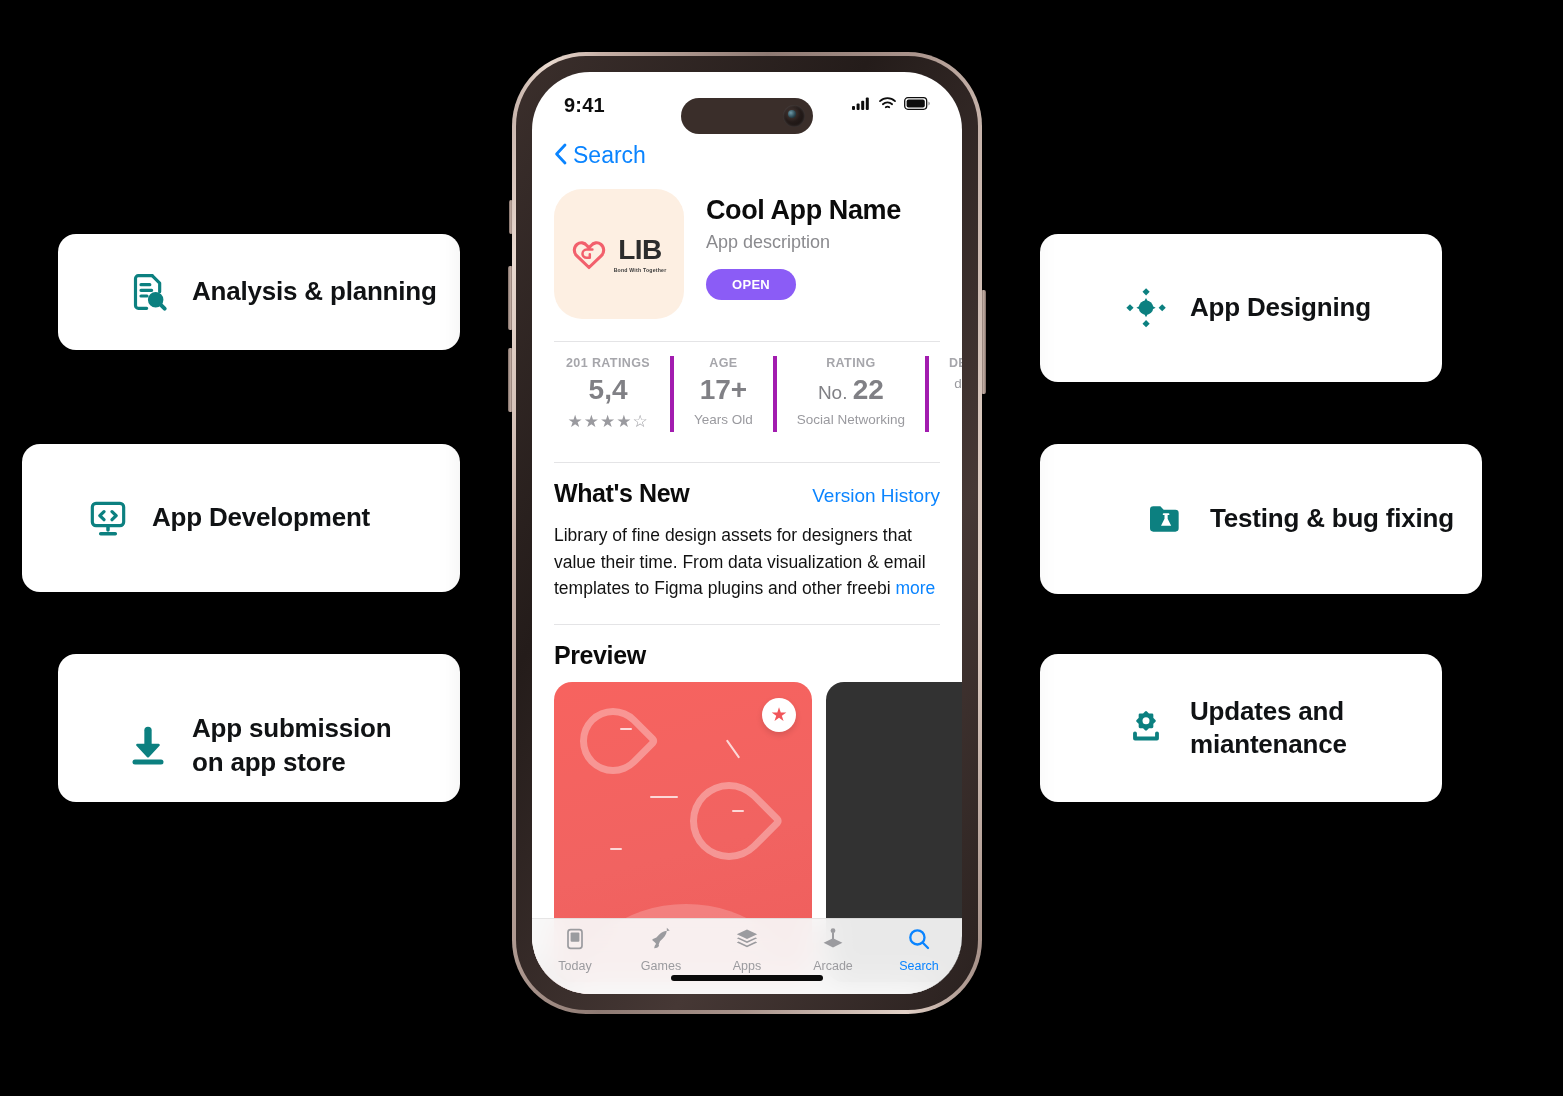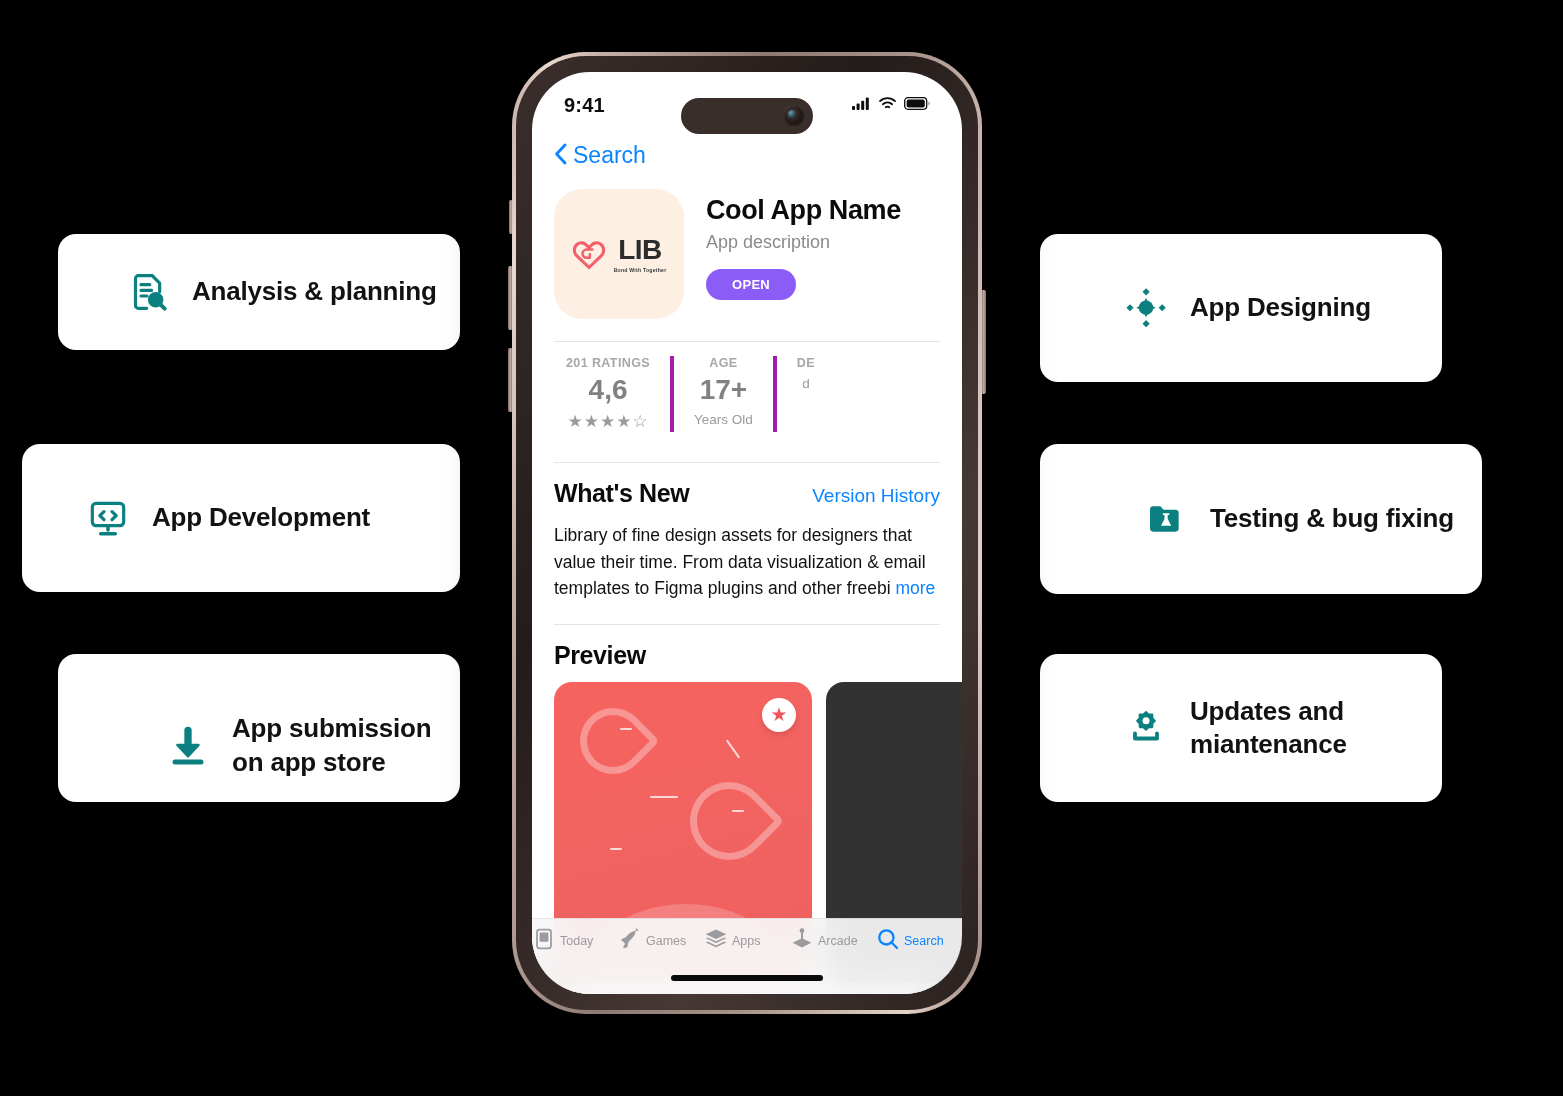--- a/index.html
+++ b/index.html
@@ -59,21 +59,21 @@
   #card-submission { left: 58px;  top: 654px; width: 402px; height: 148px; }
   
   #card-design     { left: 1040px; top: 234px; width: 402px; height: 148px; }
   #card-testing    { left: 1040px; top: 444px; width: 442px; height: 150px; }
   #card-updates    { left: 1040px; top: 654px; width: 402px; height: 148px; }
 
   #card-dev   .card-inner { padding-left: 64px; }
   #card-testing .card-inner { padding-left: 104px; }
   #card-design  .card-inner { padding-left: 84px; }
   #card-updates .card-inner { padding-left: 84px; }
-  #card-submission .card-inner { padding-left: 108px; margin-top: 35px; }
+  #card-submission .card-inner { padding-left: 68px; margin-top: 35px; }
 
   
   .phone-wrap {
     position: absolute;
     left: 512px;
     top: 52px;
     width: 470px;
     height: 962px;
   }
   .phone-shadow {
@@ -393,21 +393,21 @@
     backdrop-filter: blur(14px);
     border-top: 1px solid rgba(0,0,0,0.07);
     display: flex;
     align-items: flex-start;
     padding-top: 8px;
     z-index: 20;
   }
   .tab {
     flex: 1;
     display: flex;
-    flex-direction: row;
+    flex-direction: column;
     align-items: center;
     gap: 4px;
     color: #9b9b9f;
     cursor: pointer;
   }
   .tab.active { color: #0a84ff; }
   .tab-label { font-size: 12.5px; font-weight: 500; }
   .home-indicator {
     position: absolute;
     left: 50%; transform: translateX(-50%);
@@ -584,27 +584,32 @@
                 <div class="app-desc">App description</div>
                 <button class="open-btn">OPEN</button>
               </div>
             </div>
 
             <div class="hr"></div>
 
             <div class="stats-row">
               <div class="stat-col">
                 <div class="stat-cap">201 RATINGS</div>
-                <div class="stat-val">4,6</div>
+                <div class="stat-val">5,4</div>
                 <div class="stars">★★★★☆</div>
               </div>
               <div class="stat-col">
                 <div class="stat-cap">AGE</div>
                 <div class="stat-val">17+</div>
                 <div class="stat-sub">Years Old</div>
+              </div>
+              <div class="stat-col">
+                <div class="stat-cap">RATING</div>
+                <div class="stat-val"><span class="small">No. </span><span>22</span></div>
+                <div class="stat-sub">Social Networking</div>
               </div>
               <div class="stat-col">
                 <div class="stat-cap">DE</div>
                 <div class="stat-val"></div>
                 <div class="stat-sub">d</div>
               </div>
             </div>
 
             <div class="hr"></div>
 

